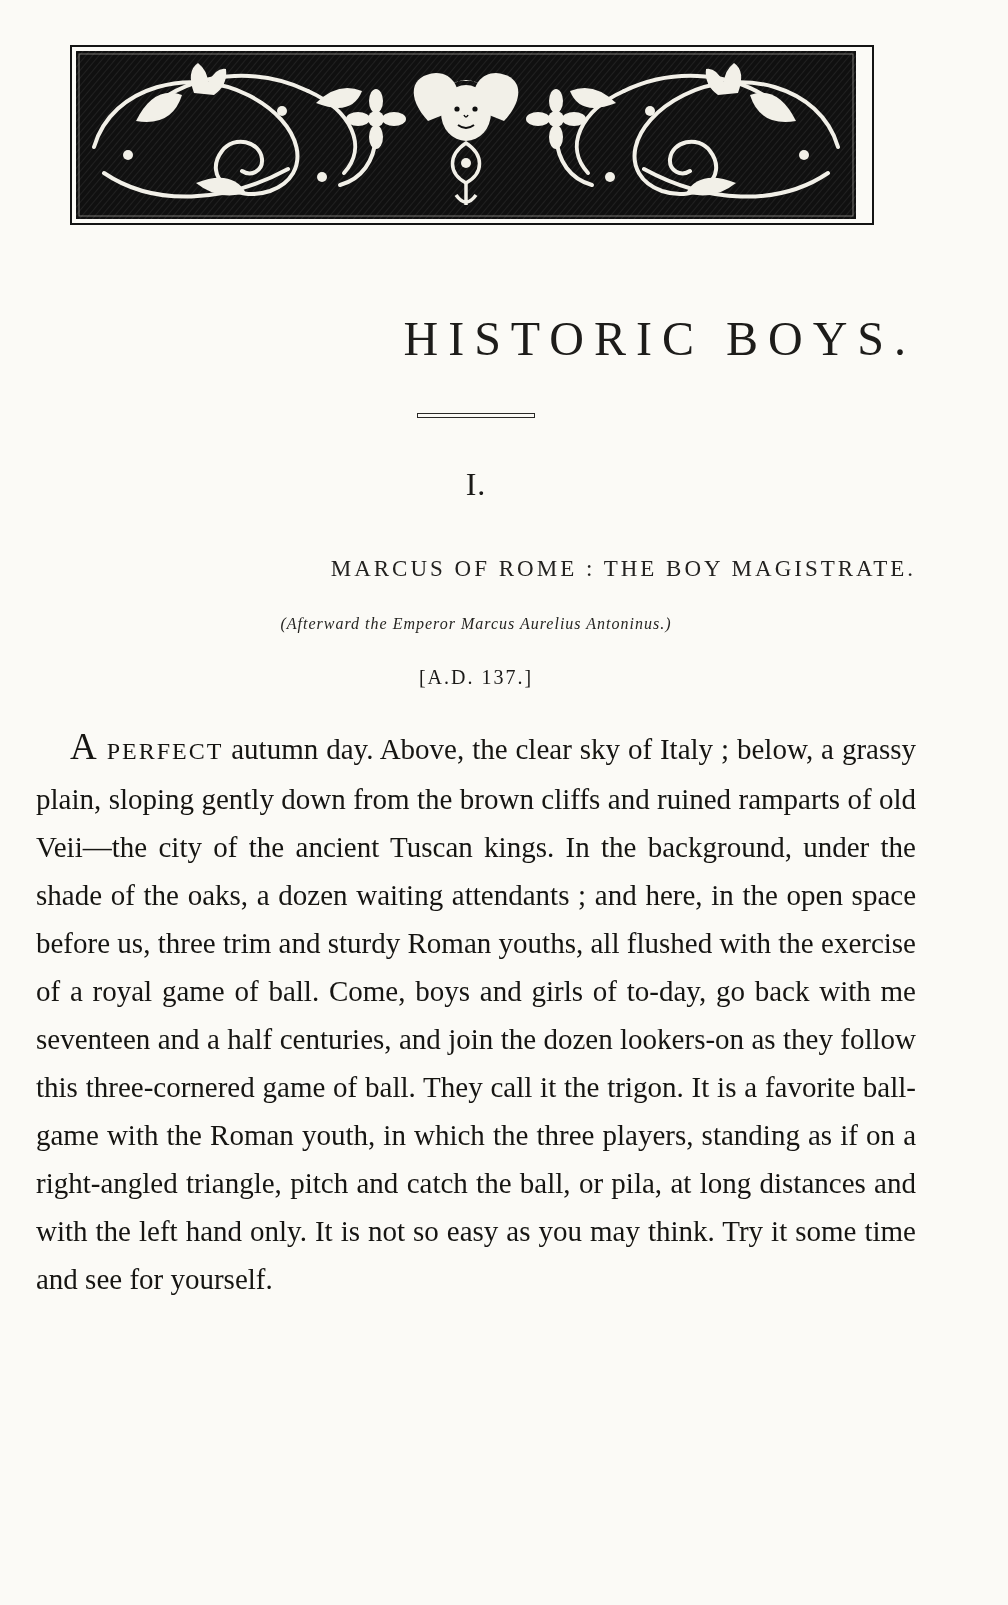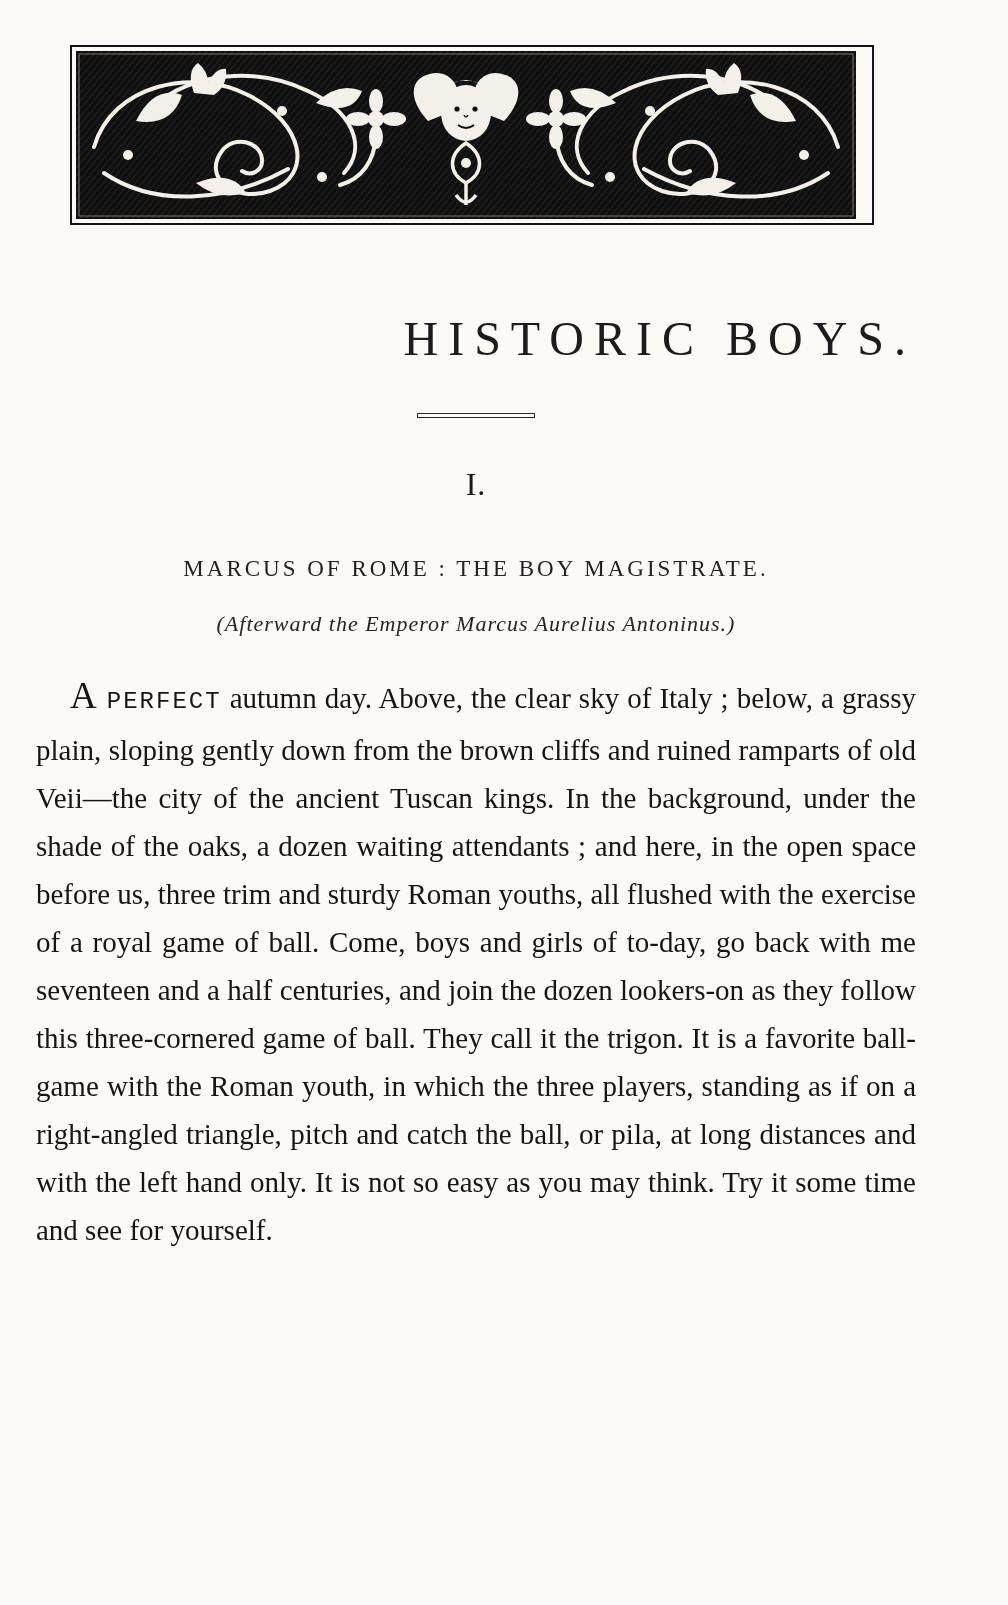--- a/index.html
+++ b/index.html
@@ -49,31 +49,31 @@
   }
   .chapter-number {
     margin-top: 46px;
     text-align: center;
     font-size: 32px;
     line-height: 40px;
     letter-spacing: 1px;
   }
   .chapter-title {
     margin-top: 50px;
-    text-align: center;
+    text-align: right;
     font-size: 23px;
     line-height: 30px;
     letter-spacing: 3px;
     color: #232220;
   }
   .chapter-subtitle {
     margin-top: 25px;
     text-align: center;
     font-style: italic;
-    font-size: 22px;
+    font-size: 16px;
     line-height: 30px;
     letter-spacing: 1px;
     color: #262522;
   }
   .chapter-date {
     margin-top: 25px;
     text-align: center;
     font-size: 20px;
     line-height: 26px;
     letter-spacing: 2px;
@@ -87,21 +87,20 @@
     text-indent: 34px;
     color: #161512;
   }
   .lead-initial {
     font-size: 37px;
     letter-spacing: 2px;
   }
   .lead-caps {
     font-size: 24px;
     letter-spacing: 2px;
-    font-family: Liberation Mono, monospace;
   }
   .it { }
 </style>
 </head>
 <body>
 
 <div class="page">
 
   <div class="ornament-frame">
     <svg width="780" height="168" viewBox="0 0 780 168" xmlns="http://www.w3.org/2000/svg">
@@ -170,17 +169,18 @@
     <div class="book-title">HISTORIC BOYS.</div>
 
     <div class="title-rule"></div>
 
     <div class="chapter-number">I.</div>
 
     <div class="chapter-title">MARCUS OF ROME :  THE BOY MAGISTRATE.</div>
 
     <div class="chapter-subtitle">(Afterward the Emperor Marcus Aurelius Antoninus.)</div>
 
+    <div class="chapter-date">[A.D. 137.]</div>
 
     <p class="body-paragraph"><span class="lead-initial">A</span> <span class="lead-caps">PERFECT</span><span> autumn day.  Above, the clear sky of Italy ; below, a grassy plain, sloping gently down from the brown cliffs and ruined ramparts of old Veii—the city of the ancient Tuscan kings.  In the background, under the shade of the oaks, a dozen waiting attendants ; and here, in the open space before us, three trim and sturdy Roman youths, all flushed with the exercise of a royal game of ball.  Come, boys and girls of to-day, go back with me seventeen and a half centuries, and join the dozen lookers-on as they follow this three-cornered game of ball.  They call it the </span><span class="it">trigon.</span><span>  It is a favorite ball-game with the Roman youth, in which the three players, standing as if on a right-angled triangle, pitch and catch the ball, or </span><span class="it">pila,</span><span> at long distances and with the left hand only.  It is not so easy as you may think.  Try it some time and see for yourself.</span></p>
 
   </div>
 </div>
 
 </body></html>

